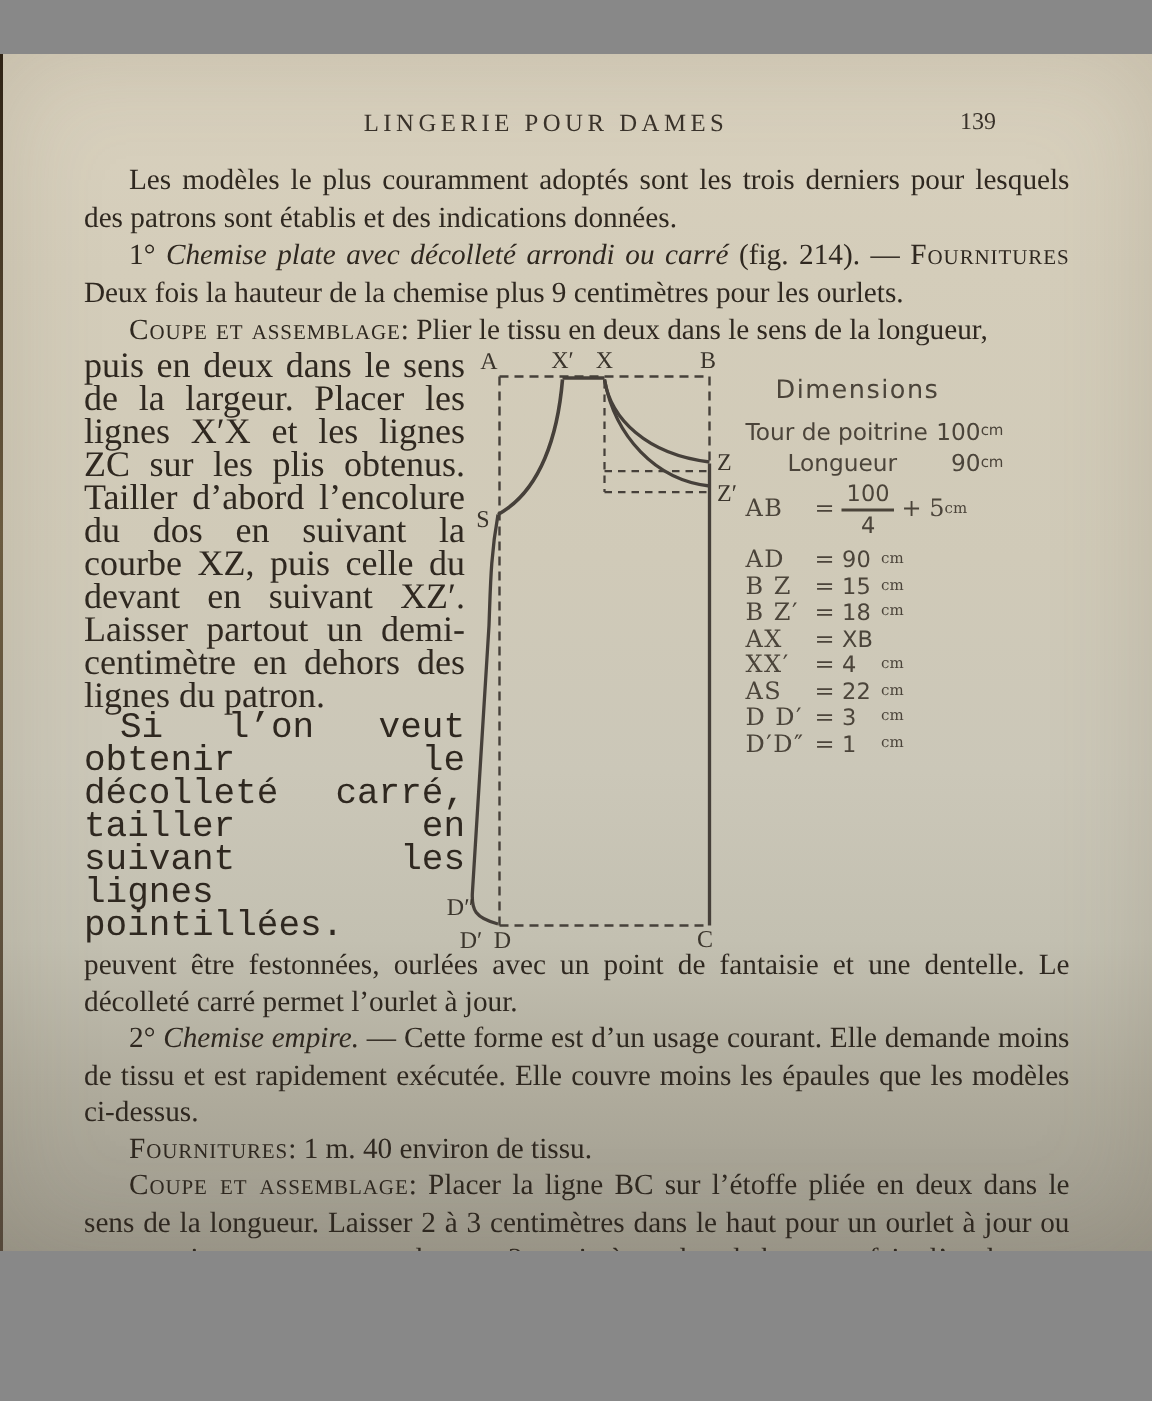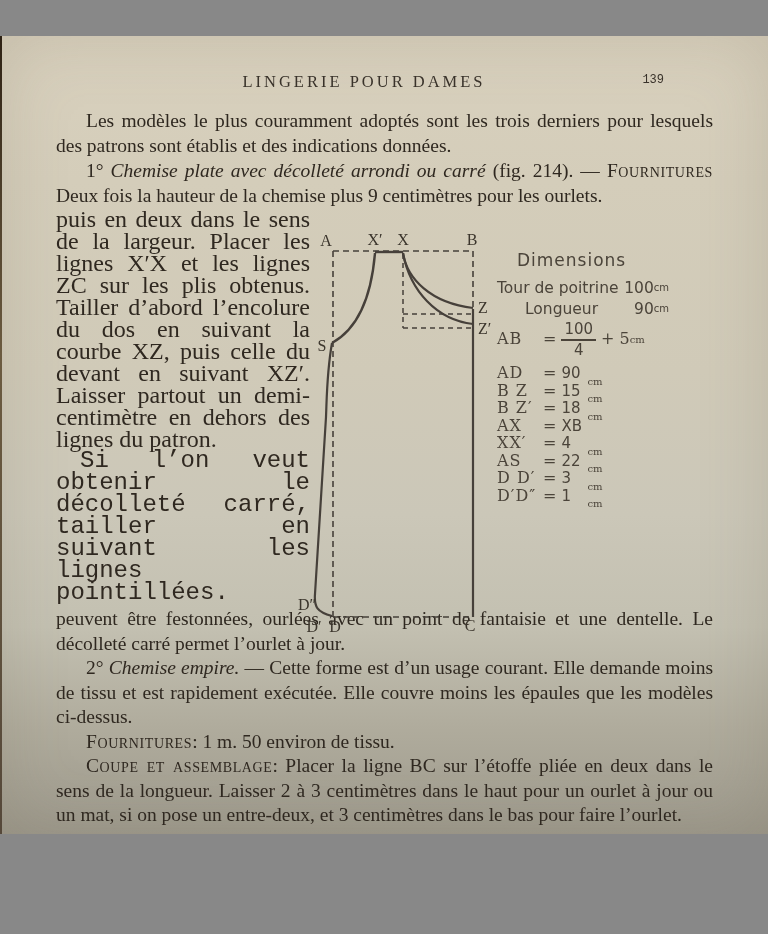--- a/index.html
+++ b/index.html
@@ -7,42 +7,42 @@
     position:relative;width:768px;height:798px;overflow:hidden;
     background:linear-gradient(180deg,#d9d1be 0%,#d4cdba 18%,#d0cab8 42%,#cbc7b8 60%,#c3c0b1 74%,#afab9c 87%,#9e9a8d 100%);
     box-shadow:inset 0 0 70px rgba(110,100,80,.20);
     font-family:"Liberation Serif", serif;color:#2f2820;margin-top:36px;
   }
   .edge-left{position:absolute;left:0;top:0;width:2px;height:100%;
     background:linear-gradient(180deg,#2e2214,#6b5b40 40%,#55483a);}
   .running-head{position:absolute;top:36px;left:0;width:100%;height:24px;}
   .rh-title{display:block;text-align:center;transform:translateX(-20px);
     letter-spacing:3px;font-size:16.5px;color:#39322a;}
-  .rh-num{position:absolute;top:1px;right:104px;font-size:12px;color:#39322a;font-family:Liberation Mono, monospace;}
+  .rh-num{position:absolute;top:1px;right:104px;font-size:16px;color:#39322a;}
   .content{position:absolute;left:56px;top:72px;width:657px;
     text-align:justify;font-size:19.5px;line-height:25px;}
   .content p{margin:0;}
   .indent{text-indent:30px;}
   .sc{font-variant:small-caps;letter-spacing:.6px;}
   .left-col{width:254px;font-size:24px;line-height:22px;text-align:justify;
     hyphens:auto;-webkit-hyphens:auto;margin-bottom:3px;}
   .left-col p{margin:0;}
   .left-col .indent{text-indent:24px;font-family:Liberation Mono, monospace;}
   .b{line-height:24.5px;}
   .fig-svg{position:absolute;left:296px;top:193px;}
   .fig-caption{position:absolute;left:352px;top:597px;width:260px;text-align:center;
     font-size:16.5px;color:#352e26;}
   .dims{position:absolute;left:497px;top:214px;width:252px;
     font-family:"DejaVu Sans", sans-serif;color:#4b443a;}
   .dims-title{margin-left:20px;font-size:17px;letter-spacing:1px;margin-bottom:9px;}
   .dims-line{display:flex;width:172px;font-size:15.5px;margin-bottom:3px;align-items:center;}
   .dims-line.l2{margin-left:28px;width:144px;}
   .dims-line .dval{margin-left:auto;}
   sup{font-size:10px;vertical-align:super;line-height:0;}
-  .dims-eq{display:flex;align-items:flex-end;font-size:16px;line-height:16.5px;
+  .dims-eq{display:flex;align-items:center;font-size:16px;line-height:16.5px;
     font-family:"DejaVu Serif", serif;margin-bottom:1px;}
   .dims-eq .lhs{min-width:46px;letter-spacing:1px;}
   .dims-eq .eq{margin-right:5px;}
   .dims-eq .val{font-family:"DejaVu Sans", sans-serif;font-size:15px;min-width:26px;}
   .ab-row{margin:2px 0 7px;align-items:center;}
   .frac{display:inline-block;text-align:center;margin-right:5px;font-family:"DejaVu Sans", sans-serif;font-size:15px;}
   .frac .num{display:block;border-bottom:2px solid #4b443a;padding:0 3px 1px;}
   .frac .den{display:block;padding-top:1px;}
   .watermark{position:absolute;left:98px;top:838px;z-index:5;white-space:nowrap;
     font-family:"DejaVu Sans", sans-serif;font-weight:700;font-size:61px;color:#fb9fca;
@@ -64,36 +64,39 @@
     <p class="indent"><span>Les modèles le plus couramment adoptés sont les trois derniers pour lesquels des patrons sont établis et des indications données.</span></p>
 
     <p class="indent">
       <span>1°</span>
       <i>Chemise plate avec décolleté arrondi ou carré</i>
       <span>(fig. 214). —</span>
       <span class="sc">Fournitures</span>
       <span>Deux fois la hauteur de la chemise plus 9 centimètres pour les ourlets.</span>
     </p>
 
+    <p class="indent">
+      <span class="sc">Coupe et assemblage</span><span>: Plier le tissu en deux dans le sens de la longueur,</span>
+    </p>
 
     <div class="left-col">
       <p><span>puis en deux dans le sens de la largeur. Placer les lignes X′X et les lignes ZC sur les plis obtenus. Tailler d’abord l’encolure du dos en suivant la courbe XZ, puis celle du devant en suivant XZ′. Laisser partout un demi-centimètre en dehors des lignes du patron.</span></p>
       <p class="indent"><span>Si l’on veut obtenir le décolleté carré, tailler en suivant les lignes pointillées.</span></p>
     </div>
 
     <p class="b"><span>peuvent être festonnées, ourlées avec un point de fantaisie et une dentelle. Le décolleté carré permet l’ourlet à jour.</span></p>
 
     <p class="indent b">
       <span>2°</span>
       <i>Chemise empire.</i>
       <span>— Cette forme est d’un usage courant. Elle demande moins de tissu et est rapidement exécutée. Elle couvre moins les épaules que les modèles ci-dessus.</span>
     </p>
 
     <p class="indent b">
-      <span class="sc">Fournitures</span><span>: 1 m. 50 environ de tissu.</span>
+      <span class="sc">Fournitures</span><span>: 1 m. 40 environ de tissu.</span>
     </p>
 
     <p class="indent b">
       <span class="sc">Coupe et assemblage</span><span>: Placer la ligne BC sur l’étoffe pliée en deux dans le sens de la longueur. Laisser 2 à 3 centimètres dans le haut pour un ourlet à jour ou un mat, si on pose un entre-deux, et 3 centimètres dans le bas pour faire l’ourlet.</span>
     </p>
   </div>
 
   <svg class="fig-svg" width="210" height="410" viewBox="0 0 210 410">
     <g stroke="#46403a" fill="none">
       <path d="M37,22 L177,22" stroke-width="1.6" stroke-dasharray="6 4"></path>

